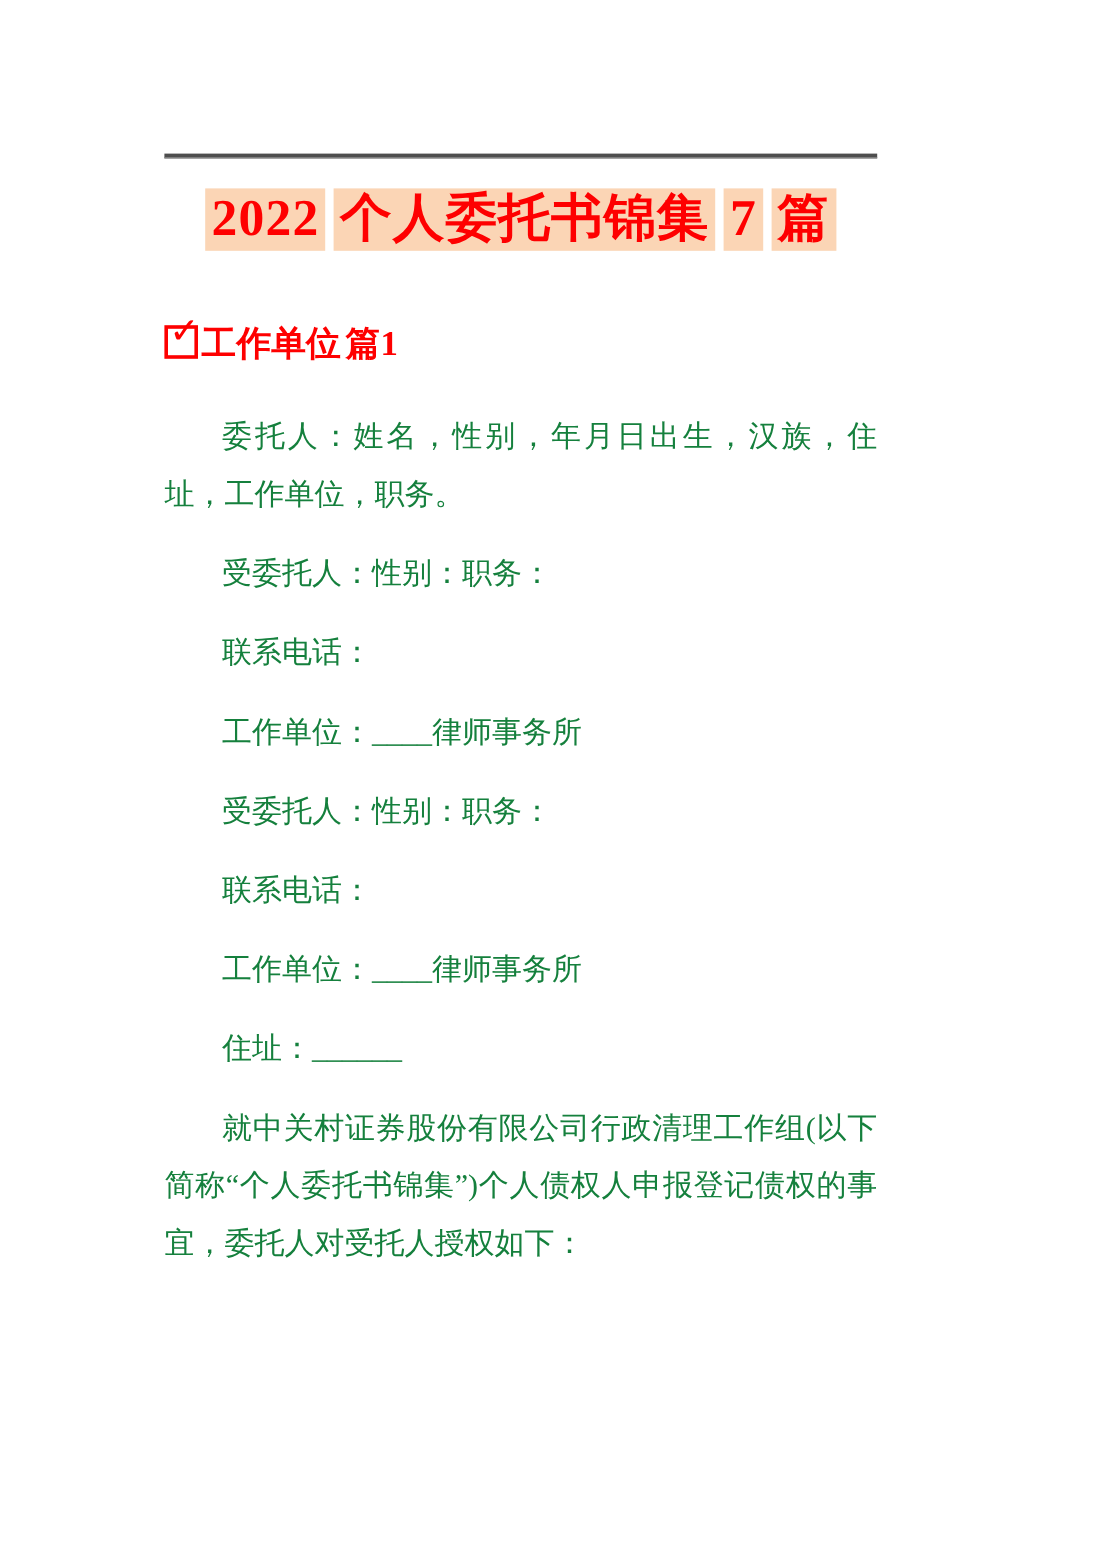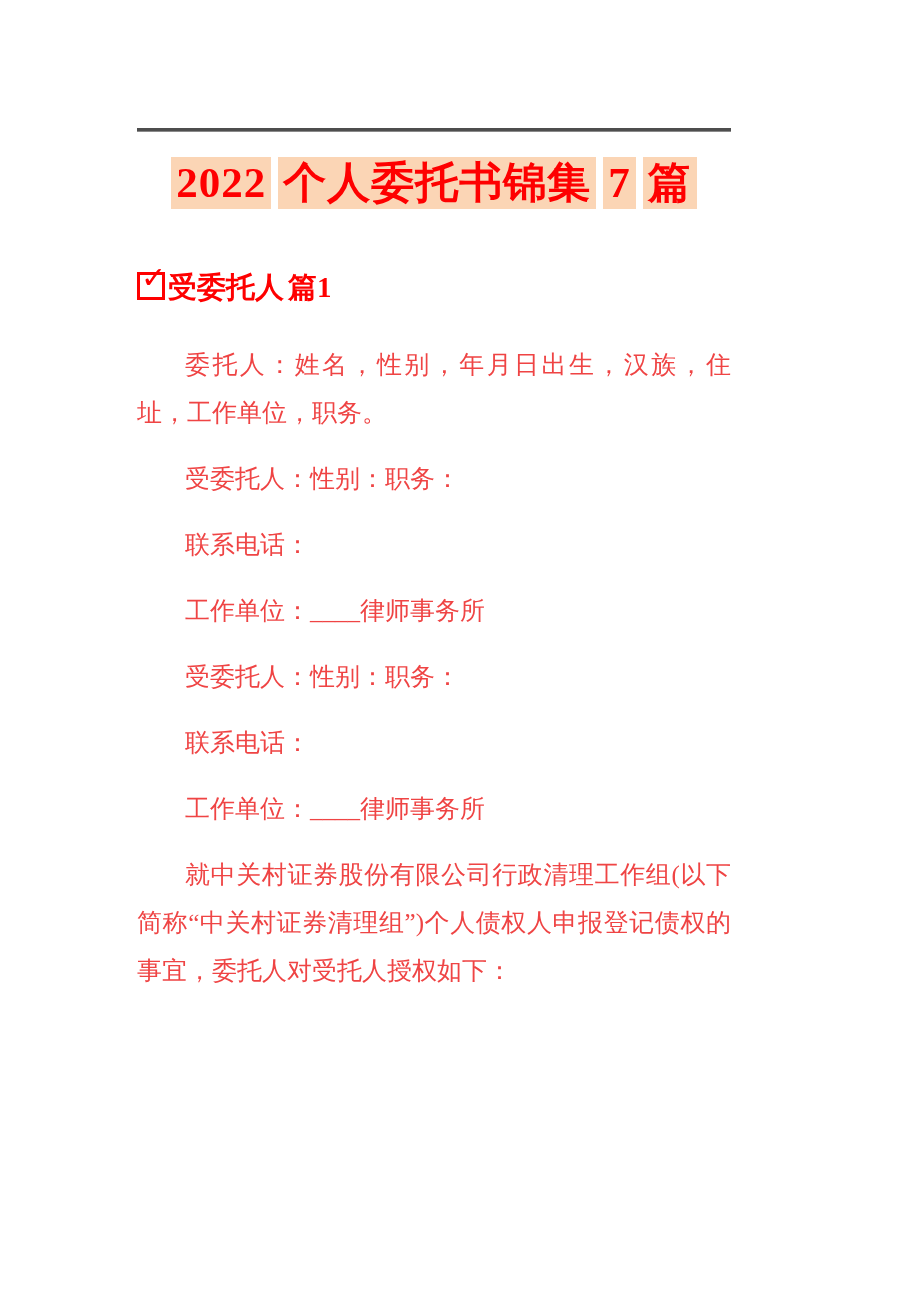--- a/index.html
+++ b/index.html
@@ -67,42 +67,43 @@
     line-height: 30px;
     color: var(--accent, #fe0000);
   }
   .section-heading .part {
     margin-left: 4px;
   }
   .body-text p {
     margin: 0 0 18px 0;
     font-size: 25px;
     line-height: 48px;
-    color: #ef4444;
+    color: #15803d;
     text-indent: 48px;
     text-align: justify;
   }
 </style>
 </head>
 <body>
 
 <div class="page">
   <div class="content">
 
     <div class="top-rule"></div>
 
     <h1 class="doc-title"><span class="hl">2022</span><span class="hl">个人委托书锦集</span><span class="hl">7</span><span class="hl">篇</span></h1>
 
-    <h2 class="section-heading"><span class="checkbox"><span class="checkmark">✓</span></span><span>受委托人</span><span class="part">篇1</span></h2>
+    <h2 class="section-heading"><span class="checkbox"><span class="checkmark">✓</span></span><span>工作单位</span><span class="part">篇1</span></h2>
 
     <div class="body-text">
       <p>委托人：姓名，性别，年月日出生，汉族，住址，工作单位，职务。</p>
       <p>受委托人：性别：职务：</p>
       <p>联系电话：</p>
       <p>工作单位：____律师事务所</p>
       <p>受委托人：性别：职务：</p>
       <p>联系电话：</p>
       <p>工作单位：____律师事务所</p>
-      <p>就中关村证券股份有限公司行政清理工作组(以下简称“中关村证券清理组”)个人债权人申报登记债权的事宜，委托人对受托人授权如下：</p>
+      <p>住址：______</p>
+      <p>就中关村证券股份有限公司行政清理工作组(以下简称“个人委托书锦集”)个人债权人申报登记债权的事宜，委托人对受托人授权如下：</p>
     </div>
 
   </div>
 </div>
 
 </body></html>

